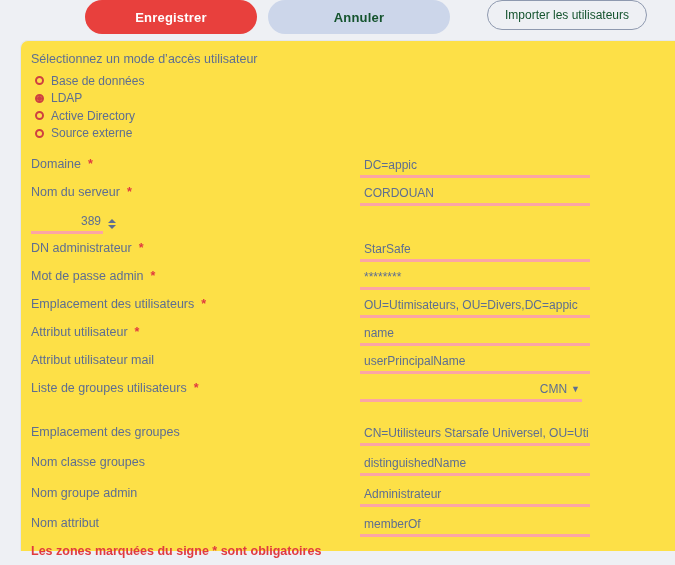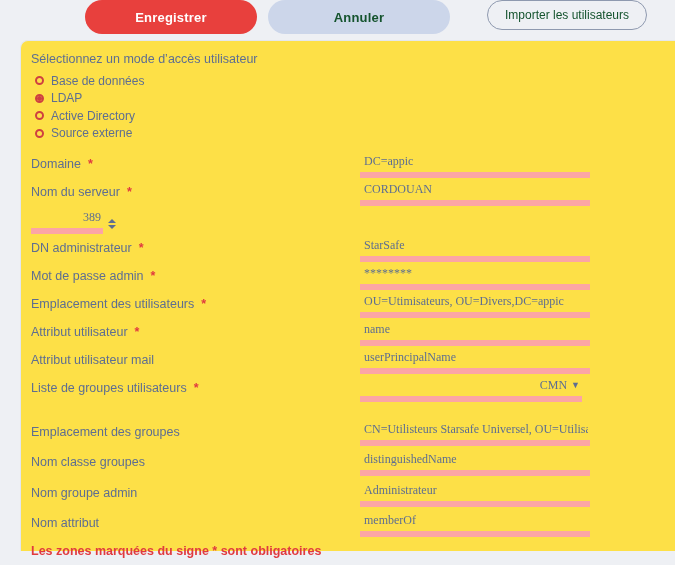--- a/index.html
+++ b/index.html
@@ -80,23 +80,23 @@
     margin: 0 85px 0 10px;
     height: 28px;
   }
   .field-row.sec2 { height: 30.5px; }
   .field-row.sec2-start { margin-top: 13px; }
   .field-label { font-size: 12.5px; padding-bottom: 7px; white-space: nowrap; }
   .req { color: #e03a3f; font-weight: bold; margin-left: 7px; }
   .input-col { width: 230px; display: flex; align-items: flex-end; flex: 0 0 auto; }
   .input-line {
     border: none;
-    border-bottom: 6px solid #fca5a5;
+    border-bottom: 3px solid #fca5a5;
     width: 100%;
-    font-family: Liberation Serif, serif;
+    font-family: Liberation Sans, sans-serif;
     font-size: 12px;
     color: #5e6e91;
     padding: 1px 2px 3px 4px;
     background: transparent;
     white-space: nowrap;
     overflow: hidden;
     outline: none;
   }
   .input-number { width: 72px; text-align: right; padding-right: 2px; }
   .spinner { display: inline-flex; flex-direction: column; margin: 0 0 5px 5px; cursor: pointer; }

